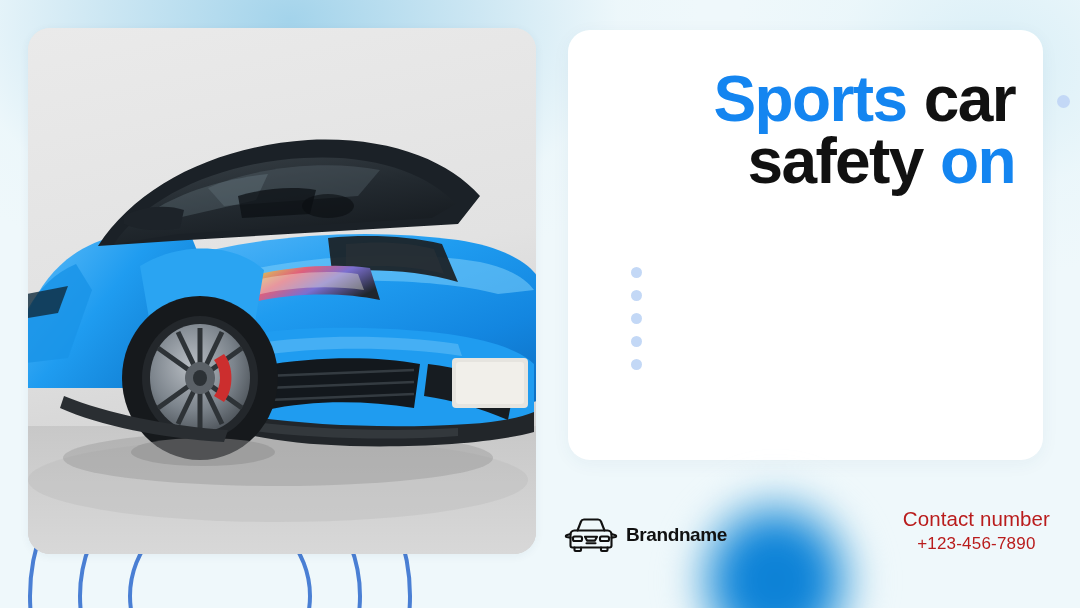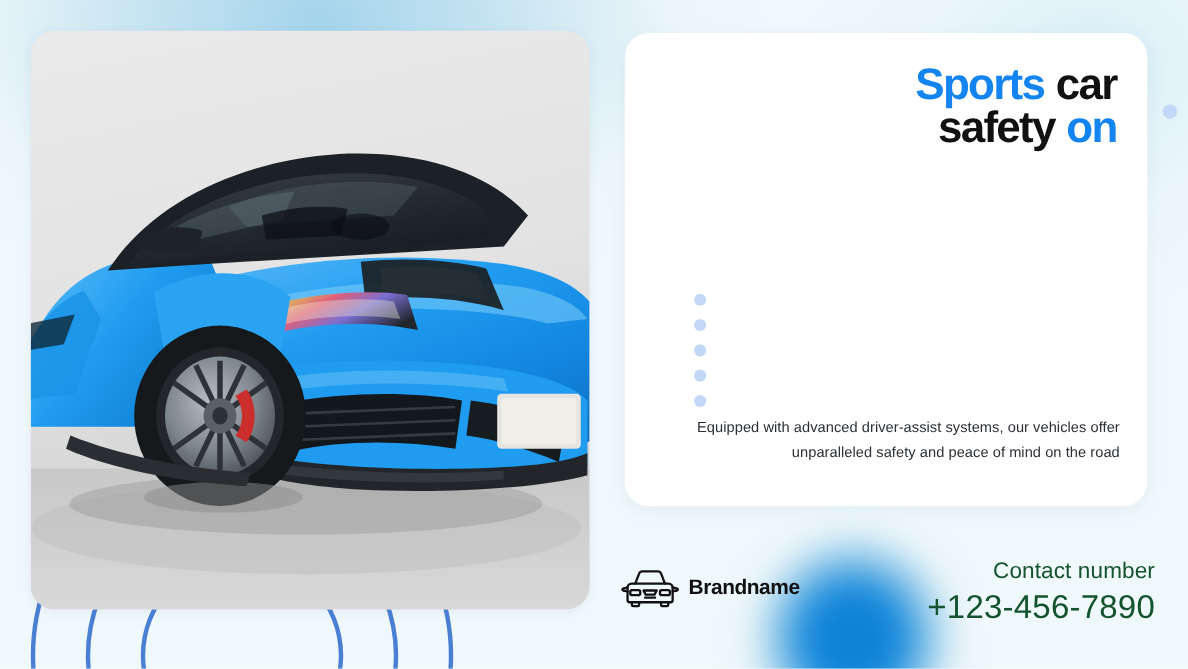--- a/index.html
+++ b/index.html
@@ -71,24 +71,24 @@
     position:absolute;
     left:568px; top:30px;
     width:475px; height:430px;
     background:#ffffff;
     border-radius:22px;
     box-shadow:0 4px 18px rgba(40,80,110,0.05);
   }
 
   .headline {
     position:absolute;
-    left:28px; top:28px;
+    left:28px; top:38px;
     width:419px;
     text-align:right;
-    font-size:40px;
+    font-size:64px;
     line-height:0.97;
     font-weight:bold;
     letter-spacing:-1.6px;
     color:#111111;
     word-spacing:1px;
   }
   .headline .accent { color:#1485f0; }
 
   .dots {
     position:absolute;
@@ -128,30 +128,30 @@
     font-size:19px;
     font-weight:bold;
     letter-spacing:-0.4px;
     color:#111111;
   }
 
   .contact {
     position:absolute;
     right:30px; top:505px;
     text-align:right;
-    color:#14532d;
+    color:#b91c1c;
   }
   .contact-label {
     font-size:20.5px;
     letter-spacing:0.1px;
     line-height:1.35;
     font-weight:normal;
   }
   .contact-number {
-    font-size:30px;
+    font-size:17px;
     letter-spacing:0.2px;
     line-height:1.35;
     font-weight:normal;
     text-align:center;
   }
 
   
   .corner-dot {
     position:absolute;
     left:1057px; top:95px;
@@ -302,21 +302,20 @@
     </h1>
 
     <div class="dots">
       <span></span>
       <span></span>
       <span></span>
       <span></span>
       <span></span>
     </div>
 
-    <p class="body-text">Equipped with advanced driver-assist systems, our vehicles offer unparalleled safety and peace of mind on the road</p>
   </div>
 
   <div class="bg-blob-blue"></div>
 
   <div class="brand">
     <span class="brand-icon">
       <svg viewBox="0 0 54 40" xmlns="http://www.w3.org/2000/svg" fill="none" stroke="#111111" stroke-width="2.1" stroke-linejoin="round" stroke-linecap="round">
 
         <path d="M13.5 15.5 L17 6.5 C17.5 5.2 18.6 4.5 20 4.5 L34 4.5 C35.4 4.5 36.5 5.2 37 6.5 L40.5 15.5"></path>
 

